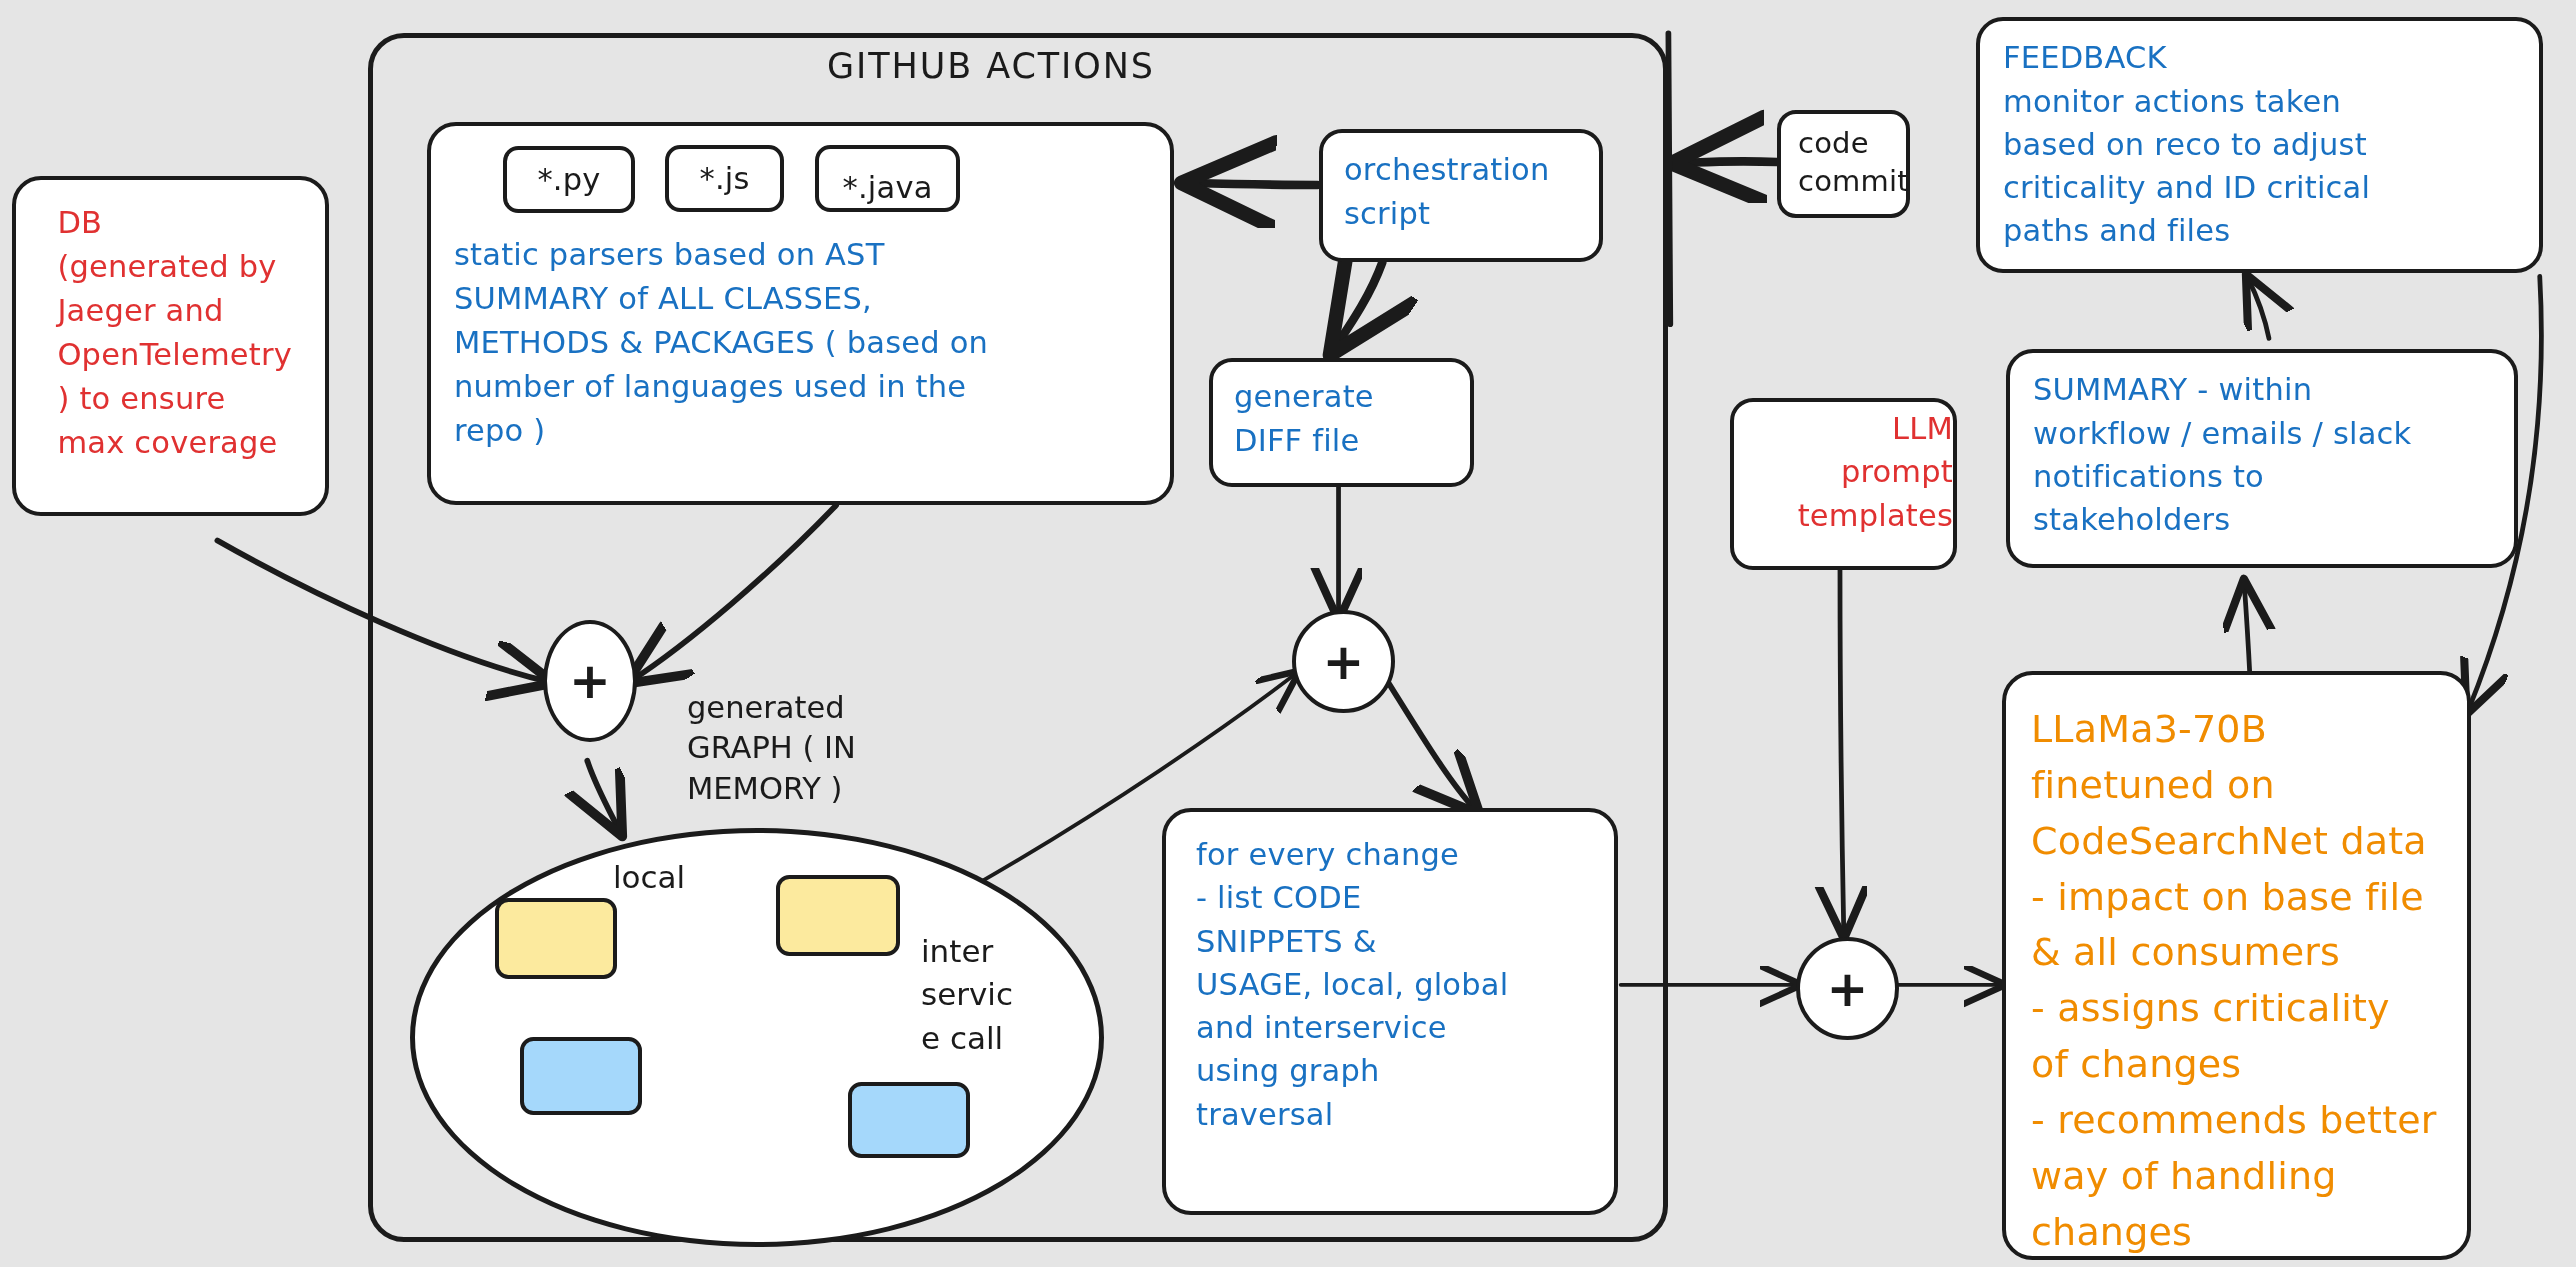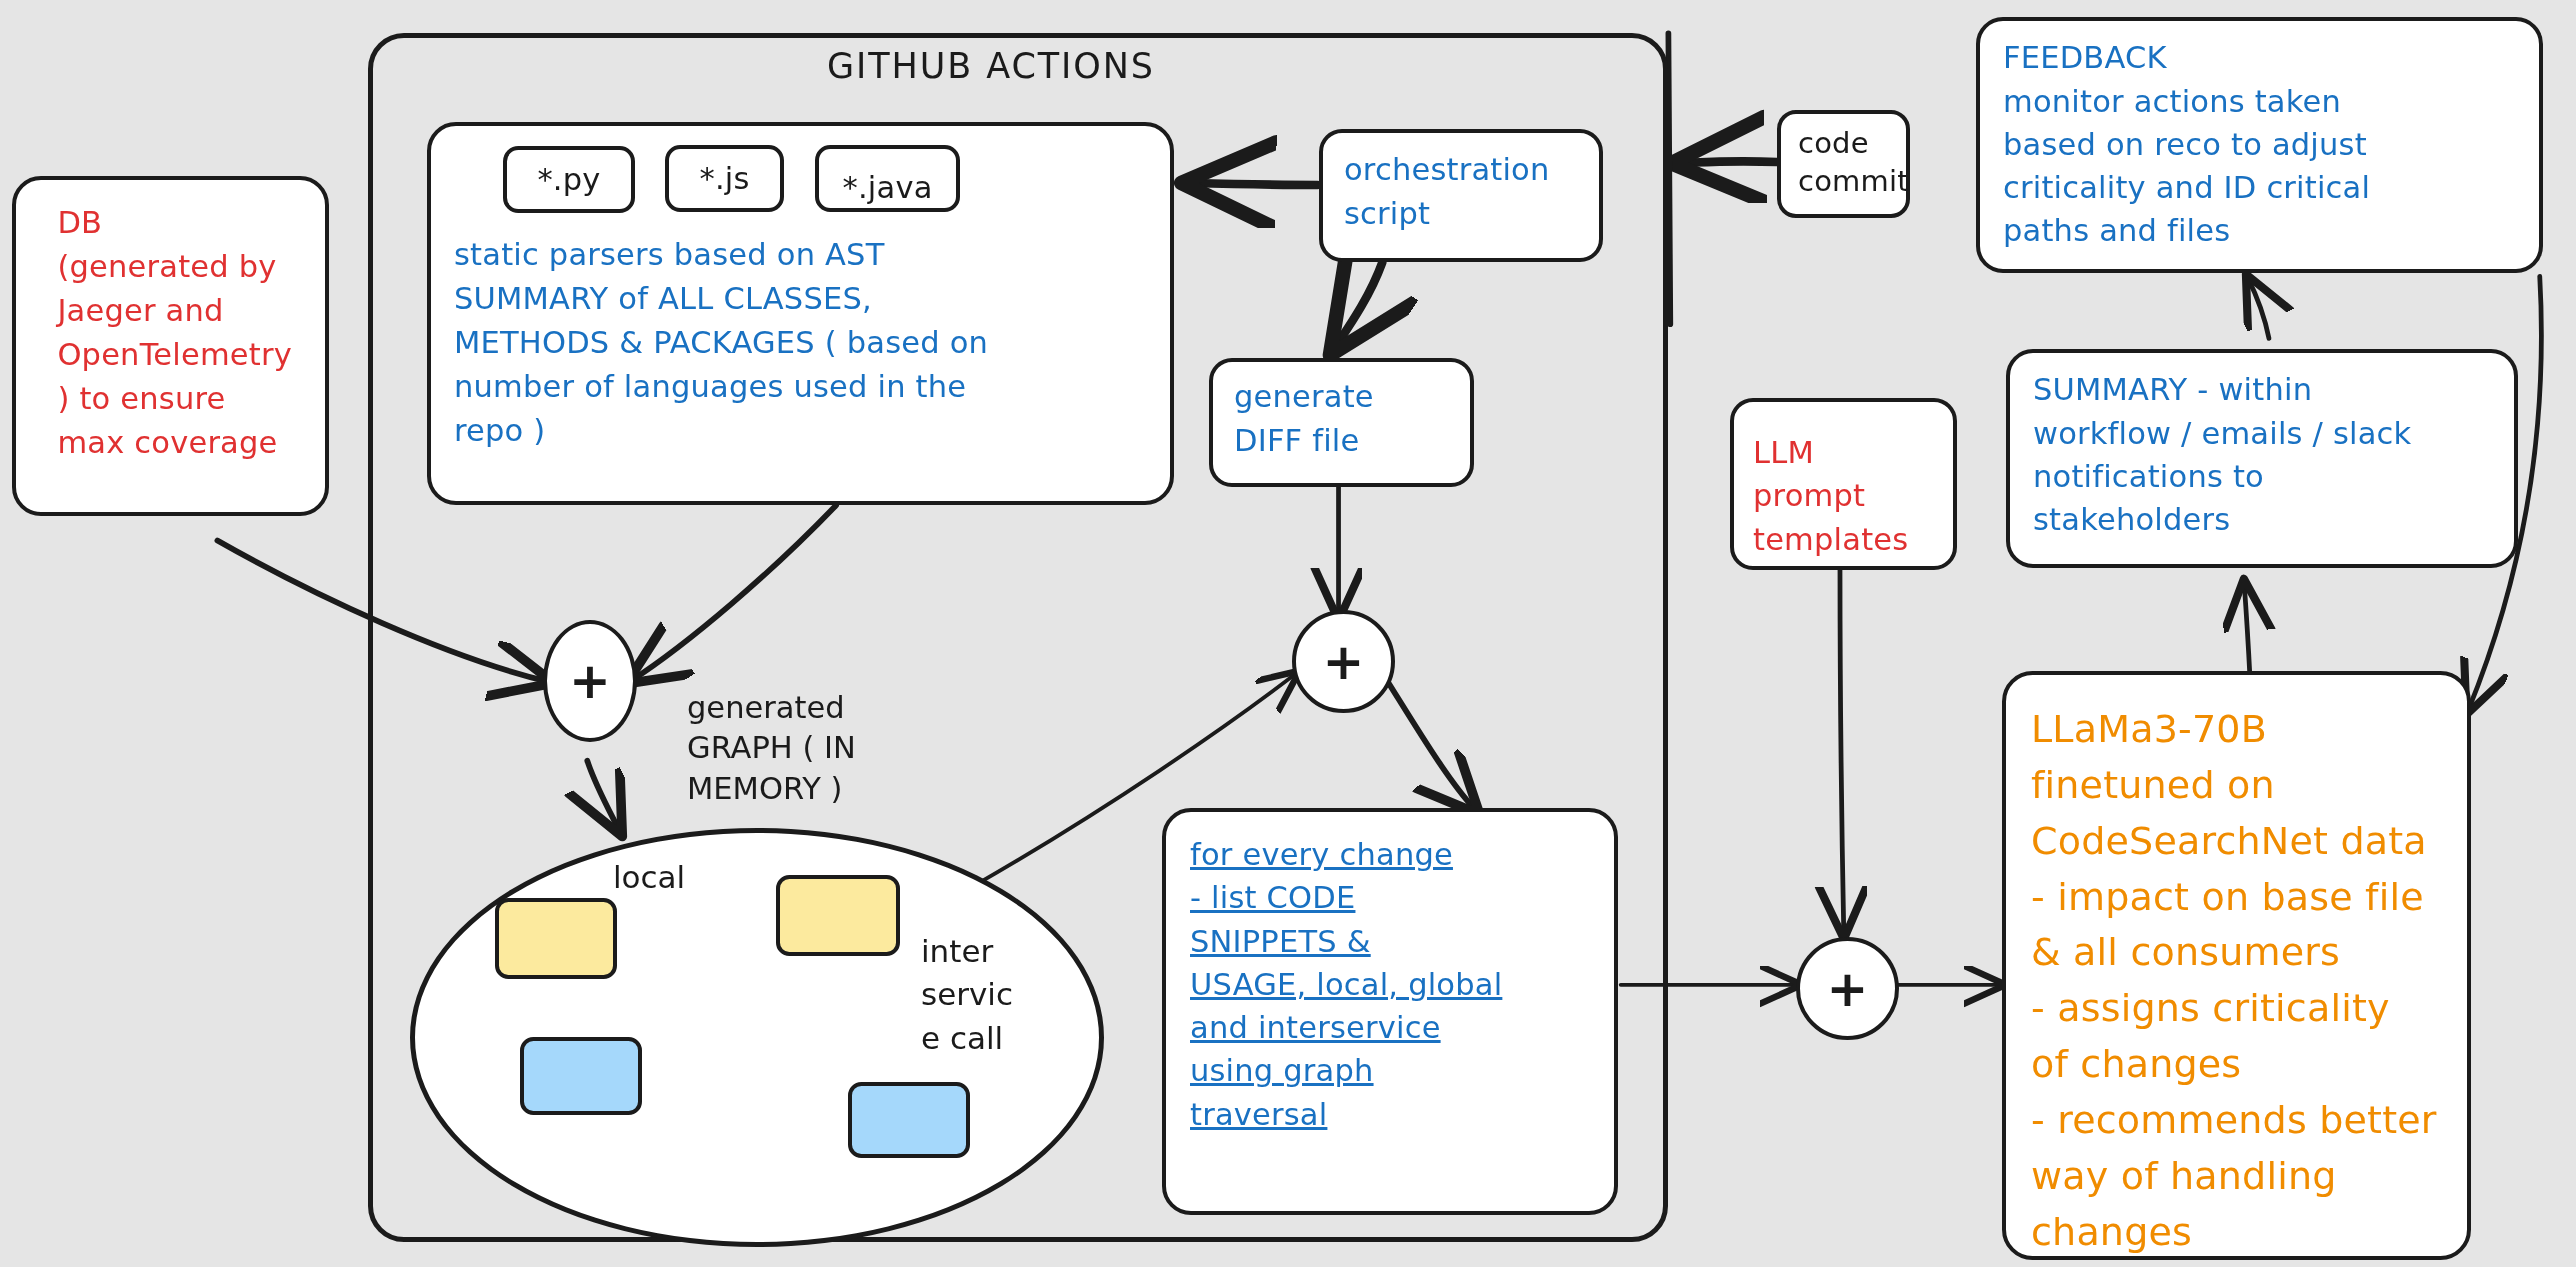--- a/index.html
+++ b/index.html
@@ -208,40 +208,40 @@
   </div>
 
   <div class="node" style="left:2006px; top:349px; width:512px; height:219px; border-radius:27px;">
     <div class="txt blue freehand" style="margin:15.3px 0 0 23px; font-size:30.5px; line-height:1.42;">SUMMARY - within
 workflow / emails / slack
 notifications to
 stakeholders</div>
   </div>
 
   <div class="node" style="left:1730px; top:398px; width:227px; height:172px; border-radius:23px;">
-    <div class="txt red freehand" style="margin:29px 0 0 19px; font-size:30.5px; line-height:1.42;">LLM
+    <div class="txt red freehand" style="margin:5px 0 0 19px; font-size:30.5px; line-height:1.42;text-align:right;">LLM
 prompt
 templates</div>
   </div>
 
   <div class="node" style="left:2002px; top:671px; width:469px; height:589px; border-radius:30.5px;">
     <div class="txt orange freehand" style="margin:27px 0 0 25px; font-size:38px; line-height:1.47;">LLaMa3-70B
 finetuned on
 CodeSearchNet data
 - impact on base file
 &amp; all consumers
 - assigns criticality
 of changes
 - recommends better
 way of handling
 changes</div>
   </div>
 
   <div class="node" style="left:1162px; top:808px; width:456px; height:407px; border-radius:29px;">
-    <div class="txt blue freehand" style="margin:21px 0 0 24px; font-size:30.5px; line-height:1.42;text-decoration:underline;">for every change
+    <div class="txt blue freehand" style="margin:21px 0 0 30px; font-size:30.5px; line-height:1.42;">for every change
 - list CODE
 SNIPPETS &amp;
 USAGE, local, global
 and interservice
 using graph
 traversal</div>
   </div>
 
   <div class="graph-box" style="left:410px; top:828px; width:694px; height:419px;"></div>
 

